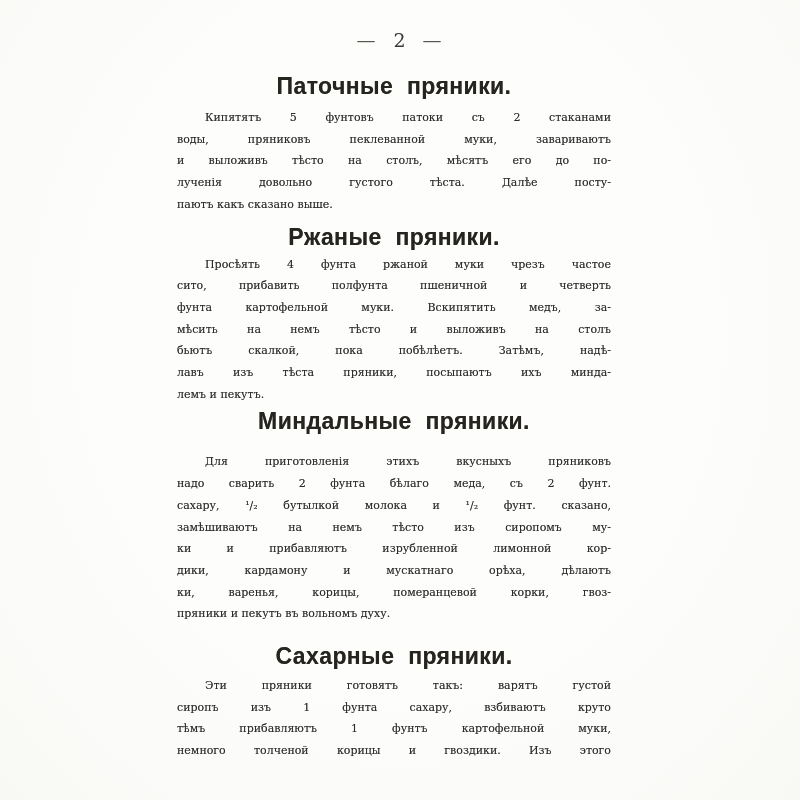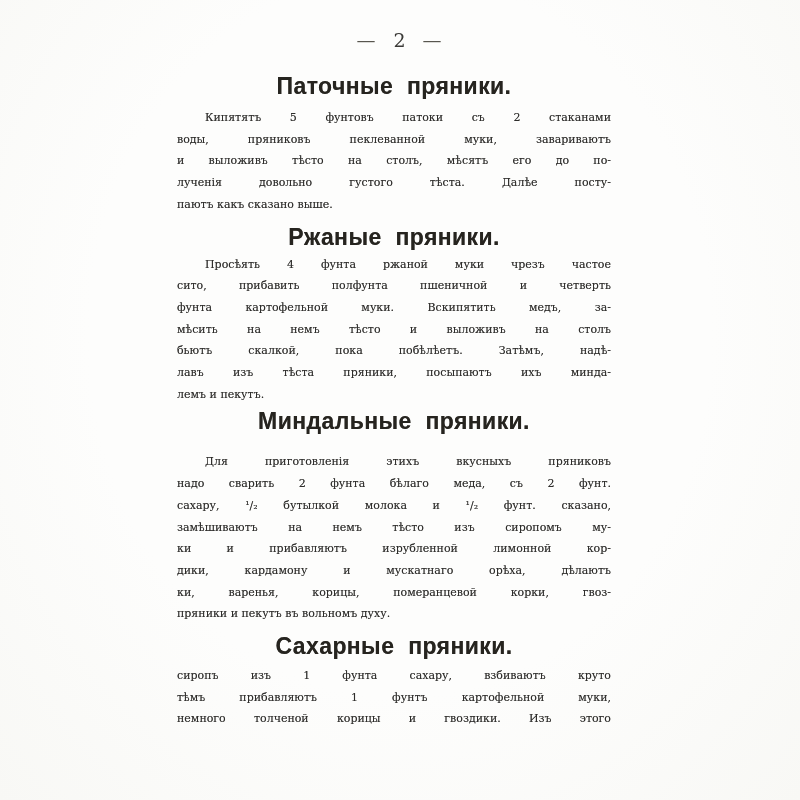--- a/index.html
+++ b/index.html
@@ -50,21 +50,21 @@
     text-align-last: justify;
     white-space: nowrap;      
     text-shadow: 0 0 0.5px rgba(46,45,43,0.5);
   }
   .tline.first { text-indent: 28px; }
   .tline.lastline { text-align-last: left; }
   
   .s1 .rtitle { margin-top: 21px; margin-bottom: 7px; }
   .s2 .rtitle { margin-top: 8px;  margin-bottom: 3px; text-align: center; }
   .s3 .rtitle { margin-top: 3px;  margin-bottom: 16px; }
-  .s4 .rtitle { margin-top: 8px;  margin-bottom: 5px; }
+  .s4 .rtitle { margin-top: 18px;  margin-bottom: 5px; }
 </style>
 </head>
 <body>
 
 <div class="scan-page">
 
   <div class="pn-row">
     <span class="pn-dash">—</span><span class="pn-num">2</span><span class="pn-dash">—</span>
   </div>
 
@@ -104,20 +104,21 @@
         <div class="tline">ки и прибавляютъ изрубленной лимонной кор-</div>
         <div class="tline">дики, кардамону и мускатнаго орѣха, дѣлаютъ</div>
         <div class="tline">ки, варенья, корицы, померанцевой корки, гвоз-</div>
         <div class="tline lastline">пряники и пекутъ въ вольномъ духу.</div>
       </div>
     </section>
 
     <section class="s4">
       <h2 class="rtitle">Сахарные пряники.</h2>
       <div class="para">
+        <div class="tline first">Эти пряники готовятъ такъ: варятъ густой</div>
         <div class="tline">сиропъ изъ 1 фунта сахару, взбиваютъ круто</div>
         <div class="tline">тѣмъ прибавляютъ 1 фунтъ картофельной муки,</div>
         <div class="tline">немного толченой корицы и гвоздики. Изъ этого</div>
       </div>
     </section>
 
   </div>
 </div>
 
 </body></html>

